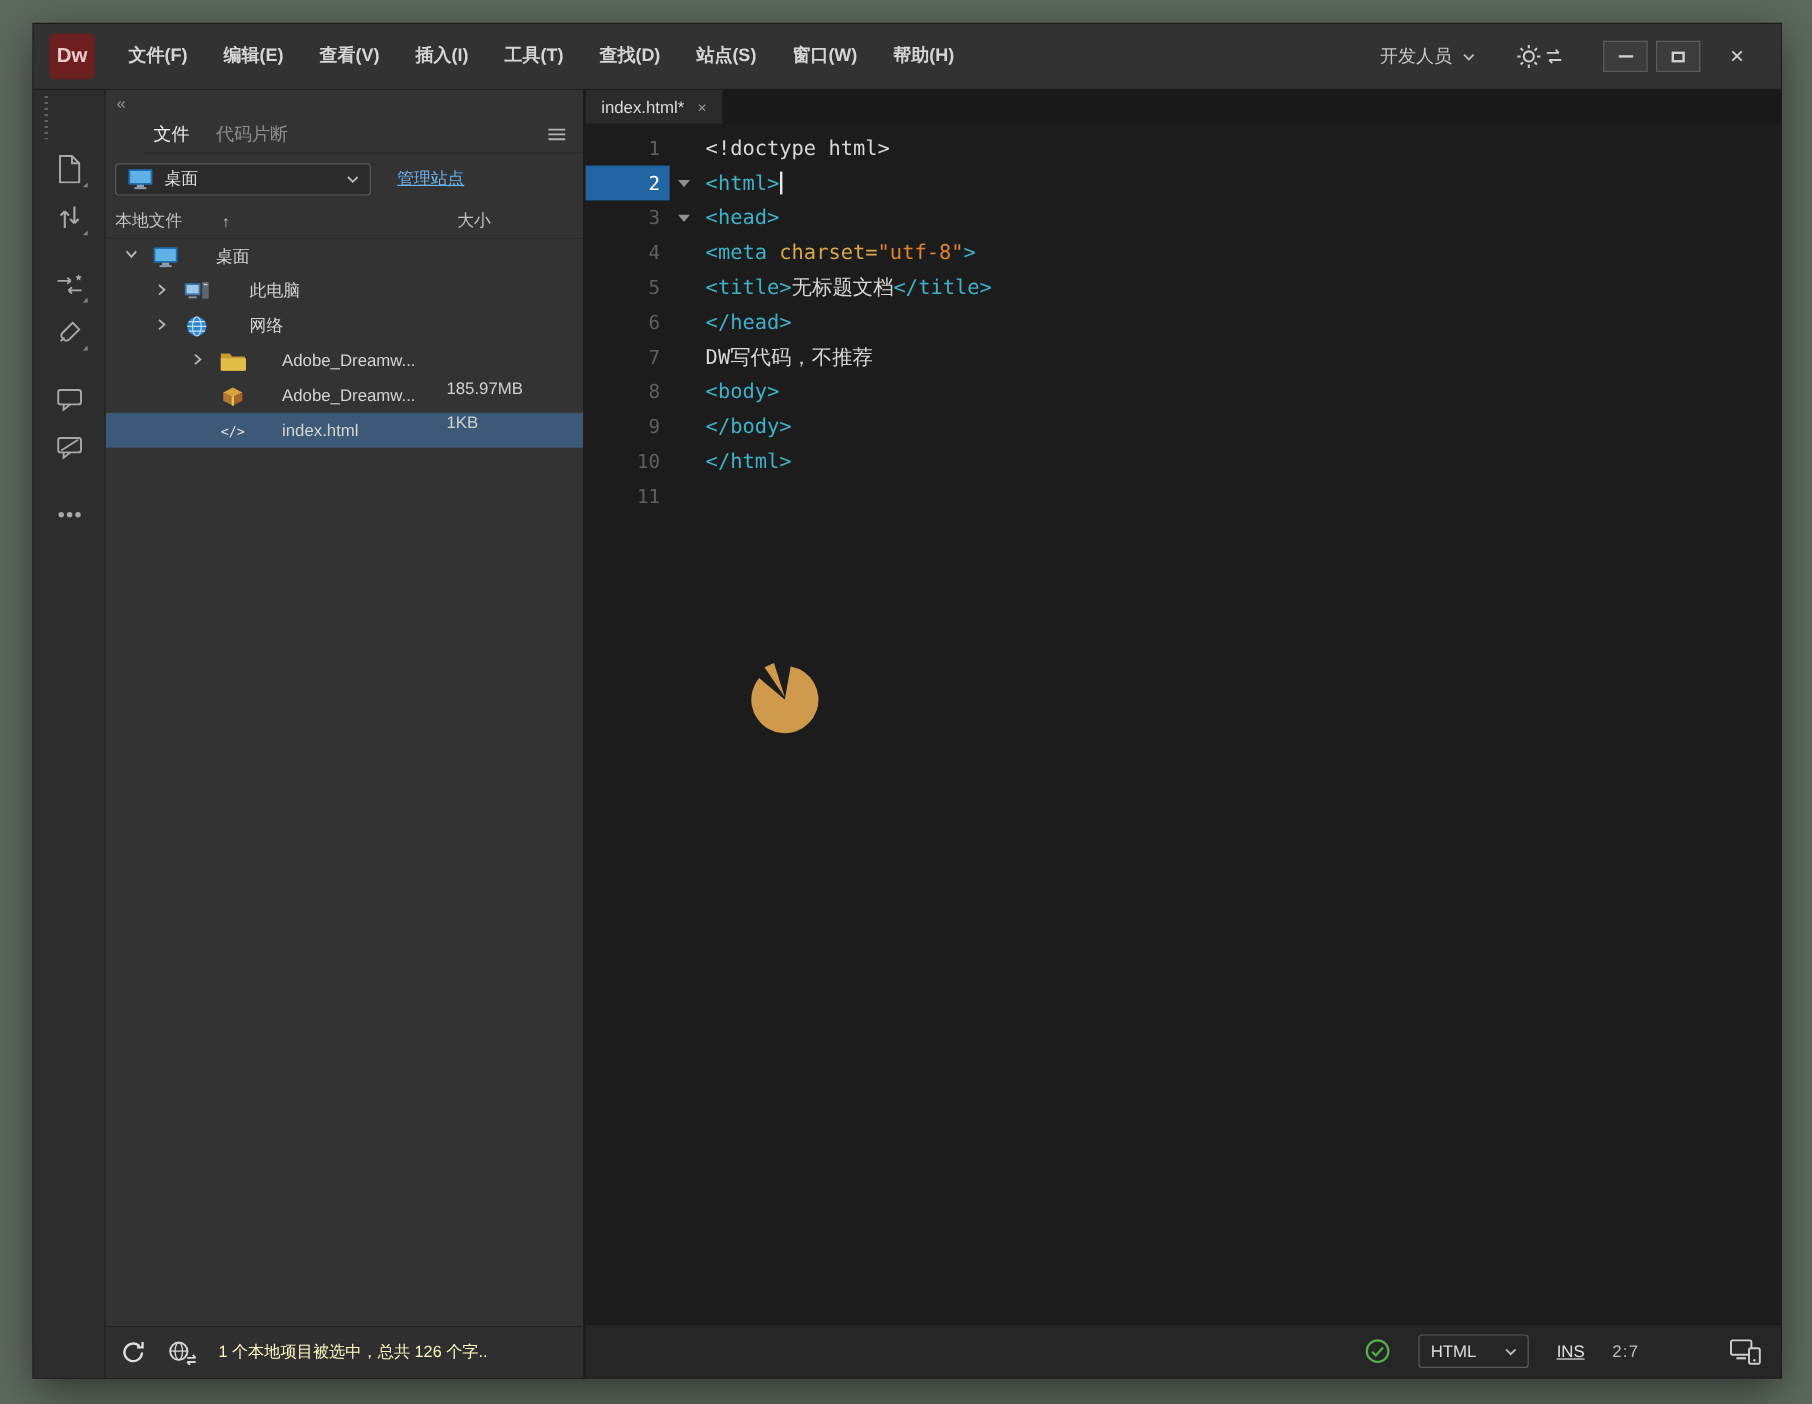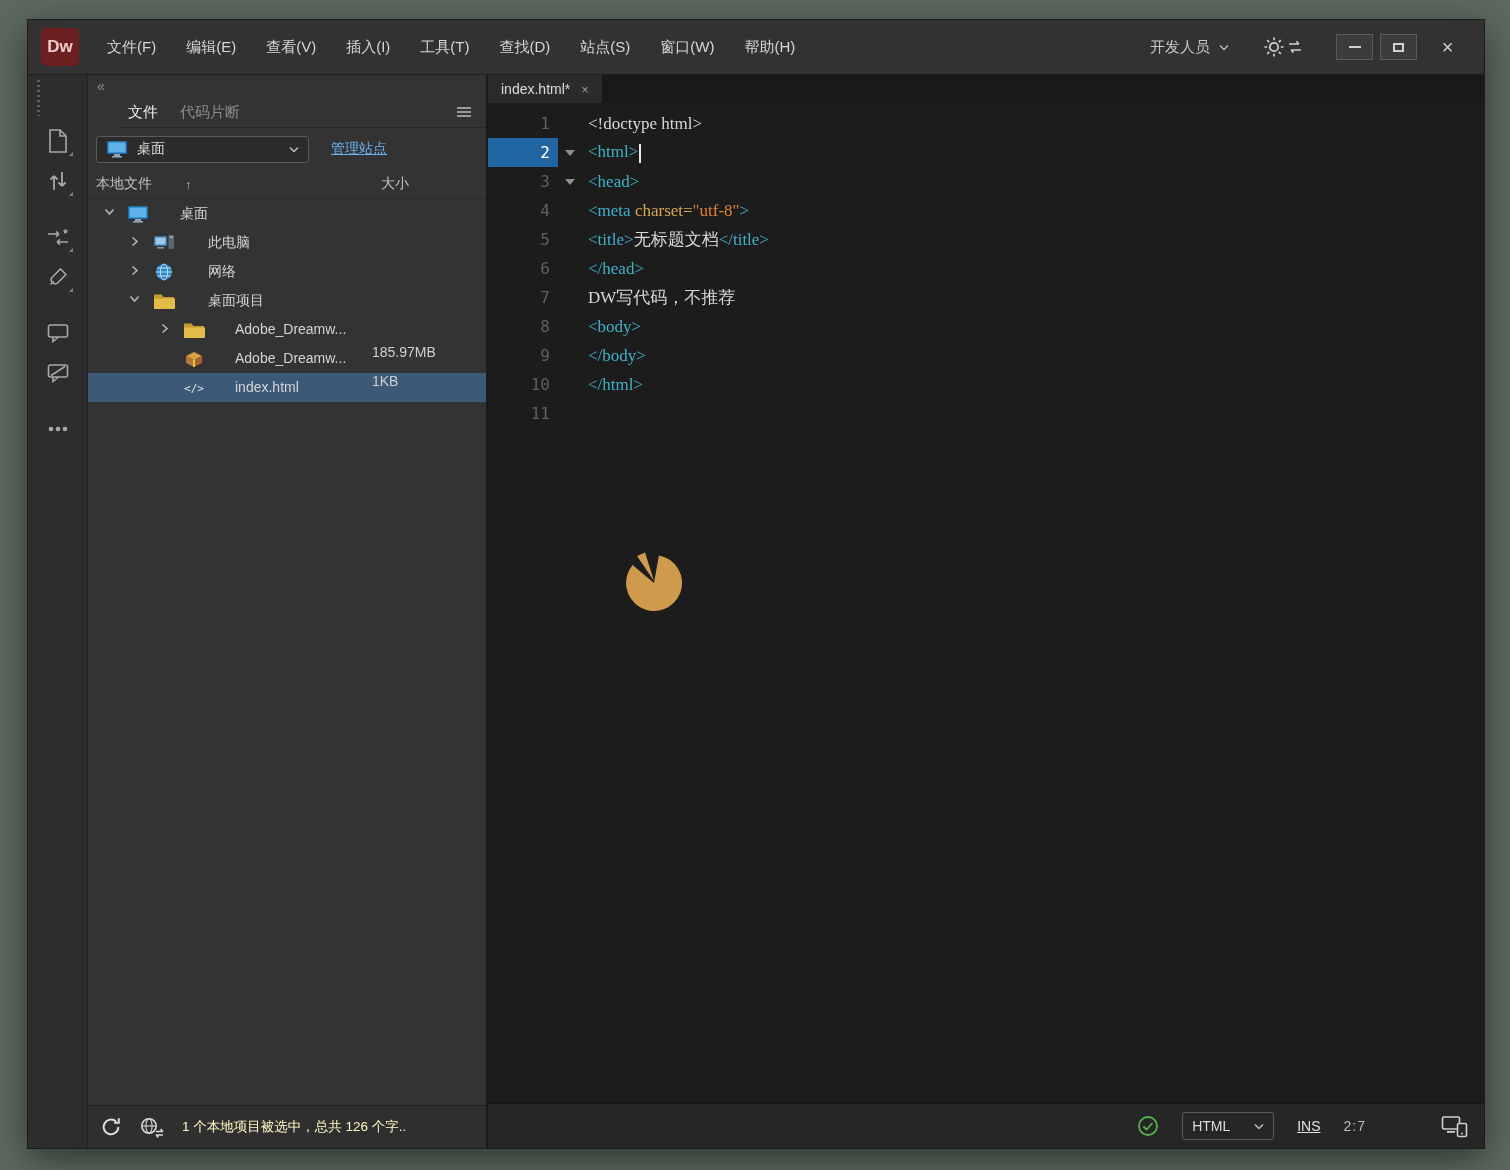--- a/index.html
+++ b/index.html
@@ -11,21 +11,21 @@
   }
   .window{
     position:absolute;left:28px;top:20px;width:1456px;height:1128px;
     background:#2e2e2e;display:flex;flex-direction:column;
     box-shadow:0 0 0 1px #1c1c1c,0 10px 34px rgba(0,0,0,.5);
   }
   
   .menubar{height:54px;background:#323232;border-bottom:1px solid #1e1e1e;display:flex;align-items:center;flex:0 0 54px;}
   .logo{width:38px;height:38px;margin:0 13px;border-radius:5px;background:#6b1f1f;color:#f0caca;
         font-weight:bold;font-size:17px;display:flex;align-items:center;justify-content:center;}
-  .menus{display:flex;height:54px;}
+  .menus{display:flex;height:54px;font-weight:bold;}
   .menu-item{padding:0 15px;line-height:54px;color:#d6d6d6;font-size:15px;cursor:default;}
   .menubar-right{margin-left:auto;display:flex;align-items:center;padding-right:18px;}
   .workspace{display:flex;align-items:center;gap:9px;color:#c8c8c8;font-size:15px;margin-right:34px;}
   .gearwrap{display:flex;align-items:center;gap:2px;margin-right:26px;}
   .winbtn{width:37px;height:26px;margin-left:7px;display:flex;align-items:center;justify-content:center;color:#d2d2d2;}
   .winbtn.boxed{background:#3c3c3c;border:1px solid #5c5c5c;box-sizing:border-box;}
   .min-glyph{width:12px;height:2px;background:#d0d0d0;display:block;}
   .max-glyph{width:11px;height:9px;border:2px solid #d0d0d0;display:block;box-sizing:border-box;}
   .close-btn{font-size:20px;margin-left:12px;}
   
@@ -71,21 +71,21 @@
   .tabbar{height:28px;flex:0 0 28px;background:#191919;display:flex;align-items:stretch;}
   .tab{background:#2b2b2b;color:#dddddd;font-size:14px;display:flex;align-items:center;padding:0 13px;gap:11px;}
   .tab-close{color:#9a9a9a;font-size:13px;}
   .codearea{flex:1;position:relative;font-family:"DejaVu Sans Mono",monospace;font-size:17px;padding-top:6px;min-height:0;}
   .code-line{height:29px;display:flex;align-items:center;}
   .gutter-num{flex:0 0 70px;width:70px;box-sizing:border-box;text-align:right;padding-right:8px;
               color:#606060;font-size:16px;line-height:29px;height:29px;}
   .gutter-num.sel{background:#2166a3;color:#ffffff;}
   .fold{flex:0 0 24px;width:24px;display:flex;justify-content:center;align-items:center;height:29px;}
   .tri{width:0;height:0;border-left:5px solid transparent;border-right:5px solid transparent;border-top:6px solid #8f8f8f;}
-  .code-text{padding-left:6px;white-space:pre;font-family:Liberation Serif, serif;}
+  .code-text{padding-left:6px;white-space:pre;}
   .tk-tag{color:#3fb1c9;}
   .tk-attr{color:#d7a94e;}
   .tk-string{color:#e0822f;}
   .tk-plain{color:#d8d8d8;}
   .cursor{display:inline-block;width:2px;height:19px;background:#eaeaea;vertical-align:middle;margin-left:1px;}
   
   .watermark{position:absolute;left:136px;top:446px;display:flex;align-items:center;gap:10px;}
   .wm-text{display:flex;flex-direction:column;}
   .wm-title{font-size:41px;color:#8d8d8d;letter-spacing:12px;font-weight:500;line-height:1.1;}
   .wm-url{font-size:15px;color:#8d8d8d;letter-spacing:4.5px;margin-top:3px;padding-left:3px;}
@@ -290,34 +290,20 @@
                 <circle cx="10" cy="10" r="8" fill="#2f86c9"></circle>
                 <ellipse cx="10" cy="10" rx="3.6" ry="8" fill="none" stroke="#bfe0f5" stroke-width="1"></ellipse>
                 <line x1="2" y1="10" x2="18" y2="10" stroke="#bfe0f5" stroke-width="1"></line>
                 <line x1="3.2" y1="6" x2="16.8" y2="6" stroke="#bfe0f5" stroke-width="1"></line>
                 <line x1="3.2" y1="14" x2="16.8" y2="14" stroke="#bfe0f5" stroke-width="1"></line>
               </svg>
             </span>
             <span class="t-label" style="left: 120px;">网络</span>
           </div>
           <div class="tree-row">
-            <span class="t-exp" style="left: 40px;">
-              <svg width="11" height="9" viewBox="0 0 11 9">
-                <polyline points="1.5,2.5 5.5,7 9.5,2.5" fill="none" stroke="#b9b9b9" stroke-width="1.5"></polyline>
-              </svg>
-            </span>
-            <span class="t-icon" style="left: 64px;">
-              <svg width="22" height="18" viewBox="0 0 22 18">
-                <path d="M1 2.5 h7.5 l2 2.5 h10.5 v11 a1 1 0 0 1 -1 1 h-18 a1 1 0 0 1 -1 -1 z" fill="#c79a2e"></path>
-                <path d="M1 6.5 h21 v9.5 a1 1 0 0 1 -1 1 h-19 a1 1 0 0 1 -1 -1 z" fill="#e2bd4a"></path>
-              </svg>
-            </span>
-            <span class="t-label" style="left: 120px;">桌面项目</span>
-          </div>
-          <div class="tree-row">
             <span class="t-exp" style="left: 70px;">
               <svg width="9" height="11" viewBox="0 0 9 11">
                 <polyline points="2.5,1.5 7,5.5 2.5,9.5" fill="none" stroke="#b9b9b9" stroke-width="1.5"></polyline>
               </svg>
             </span>
             <span class="t-icon" style="left: 94px;">
               <svg width="22" height="18" viewBox="0 0 22 18">
                 <path d="M1 2.5 h7.5 l2 2.5 h10.5 v11 a1 1 0 0 1 -1 1 h-18 a1 1 0 0 1 -1 -1 z" fill="#c79a2e"></path>
                 <path d="M1 6.5 h21 v9.5 a1 1 0 0 1 -1 1 h-19 a1 1 0 0 1 -1 -1 z" fill="#e2bd4a"></path>
               </svg>

